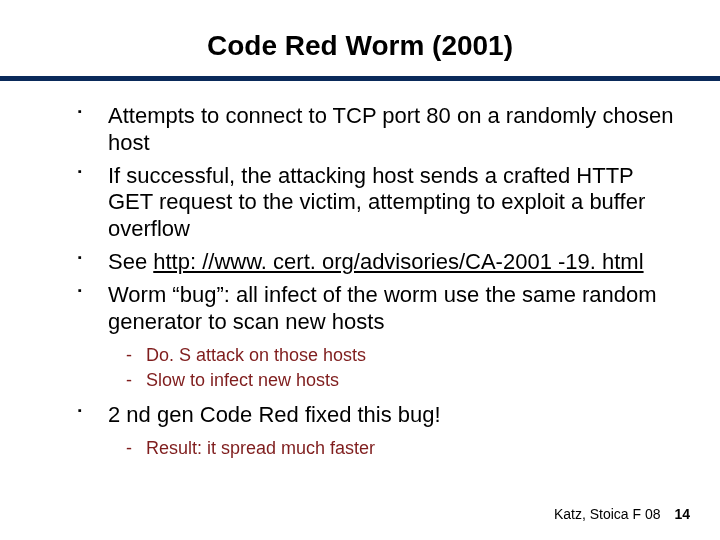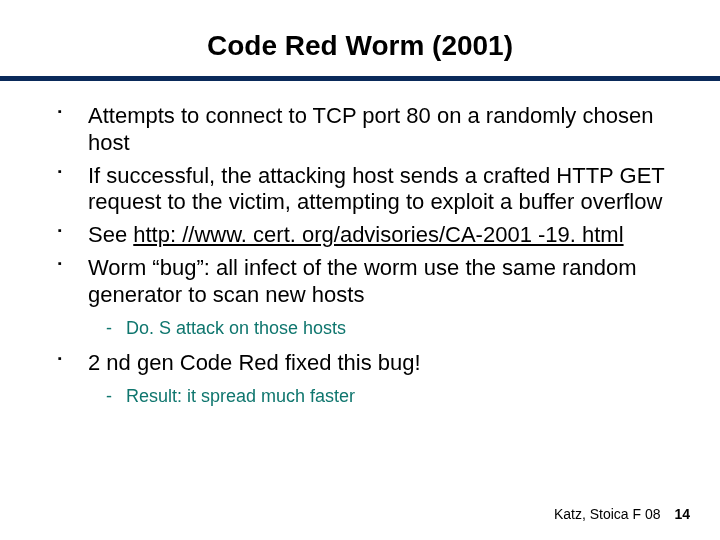--- a/index.html
+++ b/index.html
@@ -17,21 +17,21 @@
     padding-top: 30px;
     padding-bottom: 14px;
     color: #000;
   }
   .rule {
     height: 5px;
     background: #0a2a5a;
     width: 100%;
   }
   .content {
-    padding: 22px 40px 0 40px;
+    padding: 22px 40px 0 60px;
   }
   ul.bullets {
     list-style: none;
   }
   ul.bullets > li {
     position: relative;
     padding-left: 48px;
     font-size: 22px;
     line-height: 1.22;
     color: #000;
@@ -47,21 +47,21 @@
   }
   ul.sub {
     list-style: none;
     margin: 8px 0 10px 0;
   }
   ul.sub > li {
     position: relative;
     padding-left: 86px;
     font-size: 18px;
     line-height: 1.3;
-    color: #0f766e;
+    color: #7f1d1d;
     margin-bottom: 2px;
   }
   ul.sub > li::before {
     content: "-";
     position: absolute;
     left: 66px;
     top: 0;
     font-size: 18px;
   }
   .link { text-decoration: underline; color: #000; }
@@ -84,20 +84,21 @@
   <ul class="bullets">
     <li>Attempts to connect to TCP port 80 on a randomly chosen host</li>
     <li>If successful, the attacking host sends a crafted HTTP GET request to the victim, attempting to exploit a buffer overflow</li>
     <li>
       <span>See </span><span class="link">http: //www. cert. org/advisories/CA-2001 -19. html</span>
     </li>
     <li>Worm “bug”: all infect of the worm use the same random generator to scan new hosts</li>
   </ul>
   <ul class="sub">
     <li>Do. S attack on those hosts</li>
+    <li>Slow to infect new hosts</li>
   </ul>
   <ul class="bullets">
     <li>2 nd gen Code Red fixed this bug!</li>
   </ul>
   <ul class="sub">
     <li>Result: it spread much faster</li>
   </ul>
 </div>
 
 <div class="footer">

